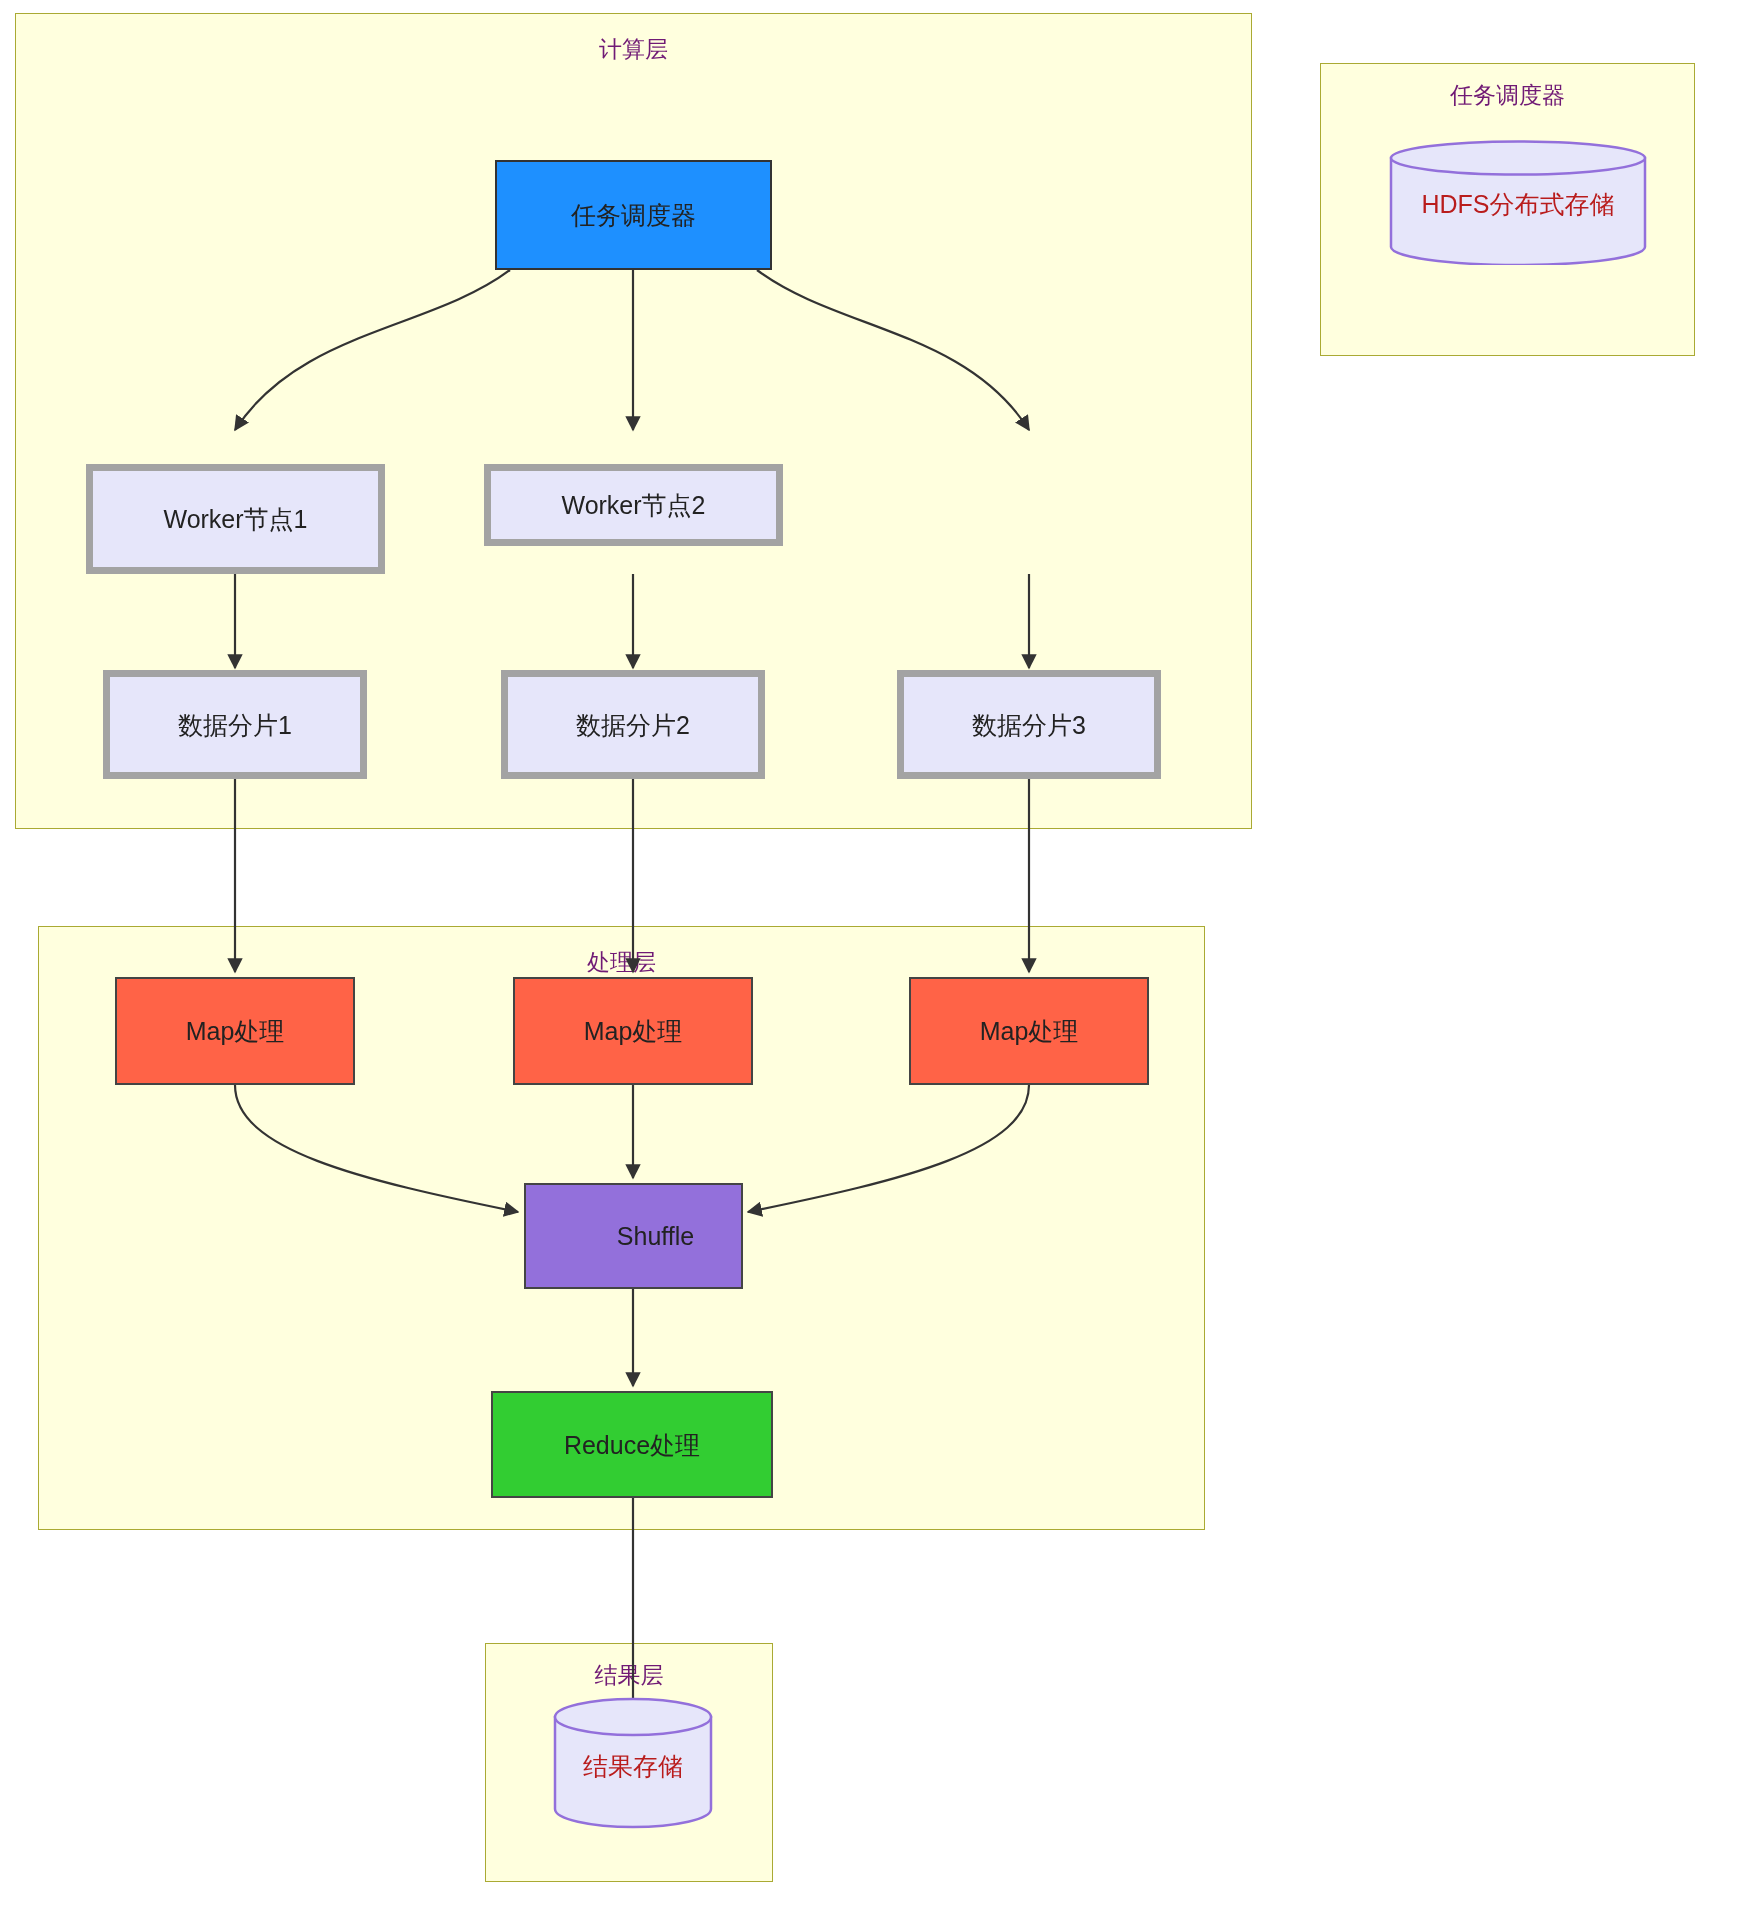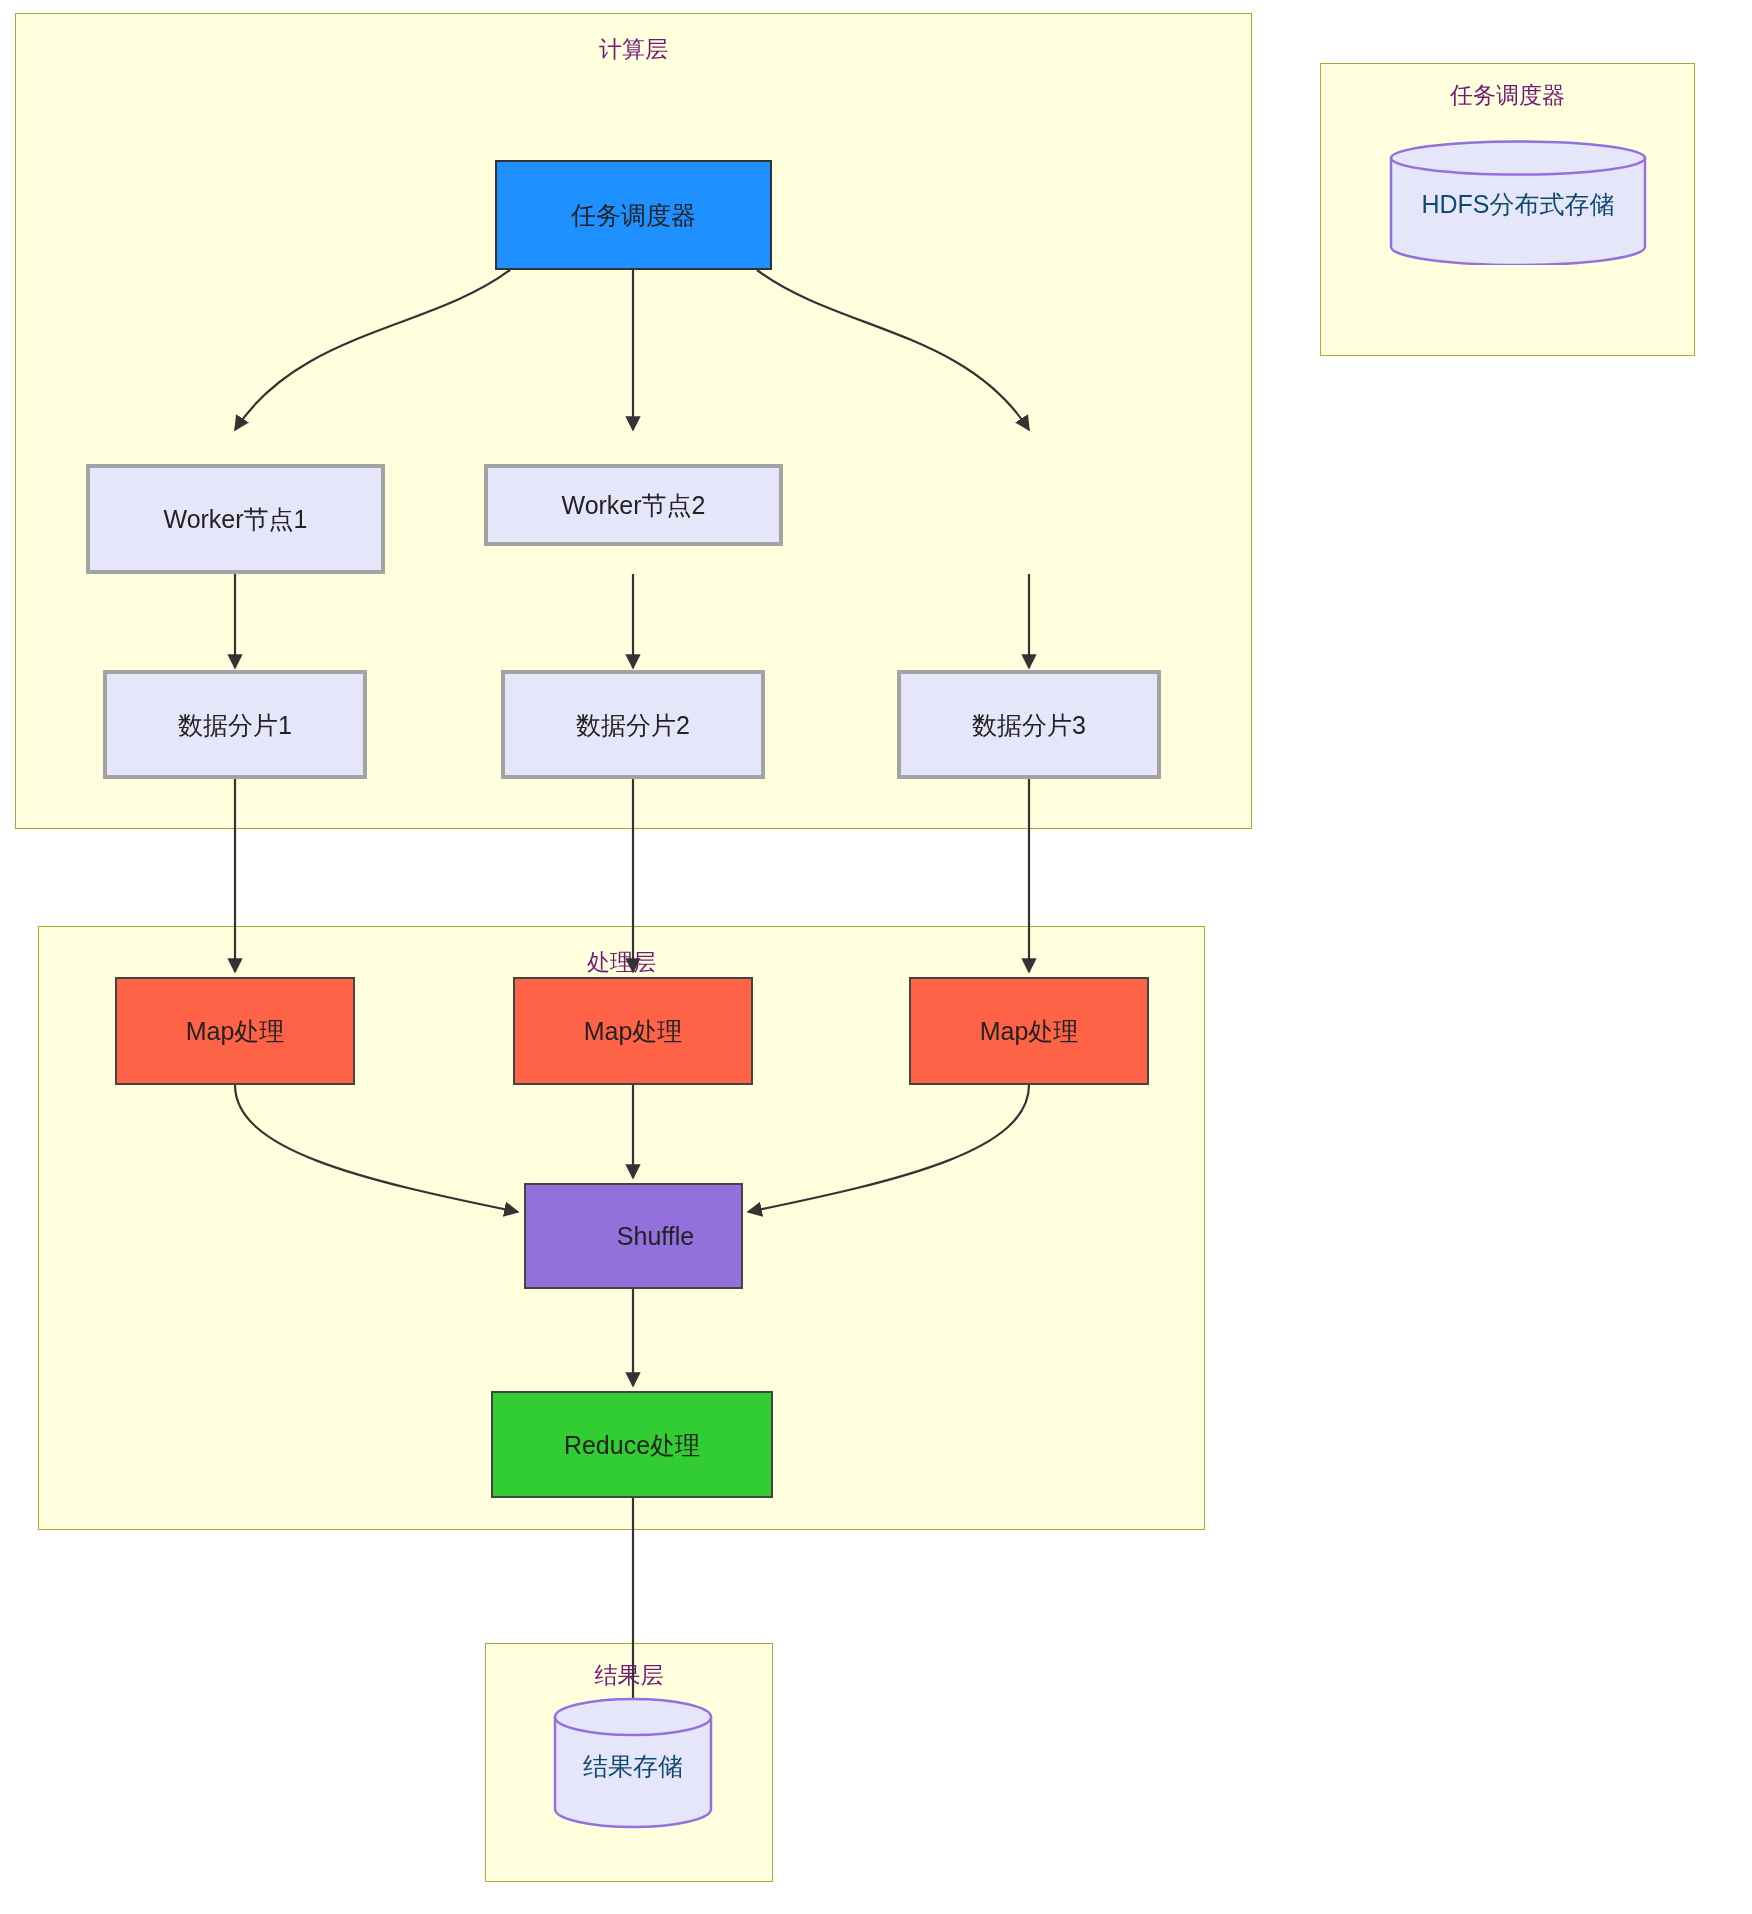--- a/index.html
+++ b/index.html
@@ -11,29 +11,29 @@
   .cluster{position:absolute;box-sizing:border-box;background:#ffffde;
            border:1px solid #aaaa33;}
   .cluster-title{position:absolute;left:0;right:0;text-align:center;
            font-size:23px;color:#701a75;white-space:nowrap;}
 
   .node{position:absolute;box-sizing:border-box;display:flex;
         align-items:center;justify-content:center;text-align:center;
         font-size:25px;color:#222222;line-height:1.2;}
 
   .n-sched{background:#1e90ff;border:2px solid #333333;}
-  .n-lav{background:#e6e6fa;border:4px solid #a3a3a3;}
+  .n-lav{background:#e6e6fa;border:7px solid #a3a3a3;}
   .n-map{background:#ff6347;border:2px solid #444444;}
   .n-shuffle{background:#9370db;border:2px solid #444444;}
   .n-reduce{background:#32cd32;border:2px solid #444444;}
 
   .cyl{position:absolute;}
   .cyl svg{position:absolute;left:0;top:0;}
   .cyl .cyl-label{position:absolute;left:0;right:0;text-align:center;
-        font-size:25px;color:#0c4a6e;white-space:nowrap;}
+        font-size:25px;color:#b91c1c;white-space:nowrap;}
 </style>
 </head>
 <body>
 
 <div id="stage">
 
   <div class="cluster" style="left:15px;top:13px;width:1237px;height:816px;">
     <div class="cluster-title" style="top:20px;">计算层</div>
   </div>
 

